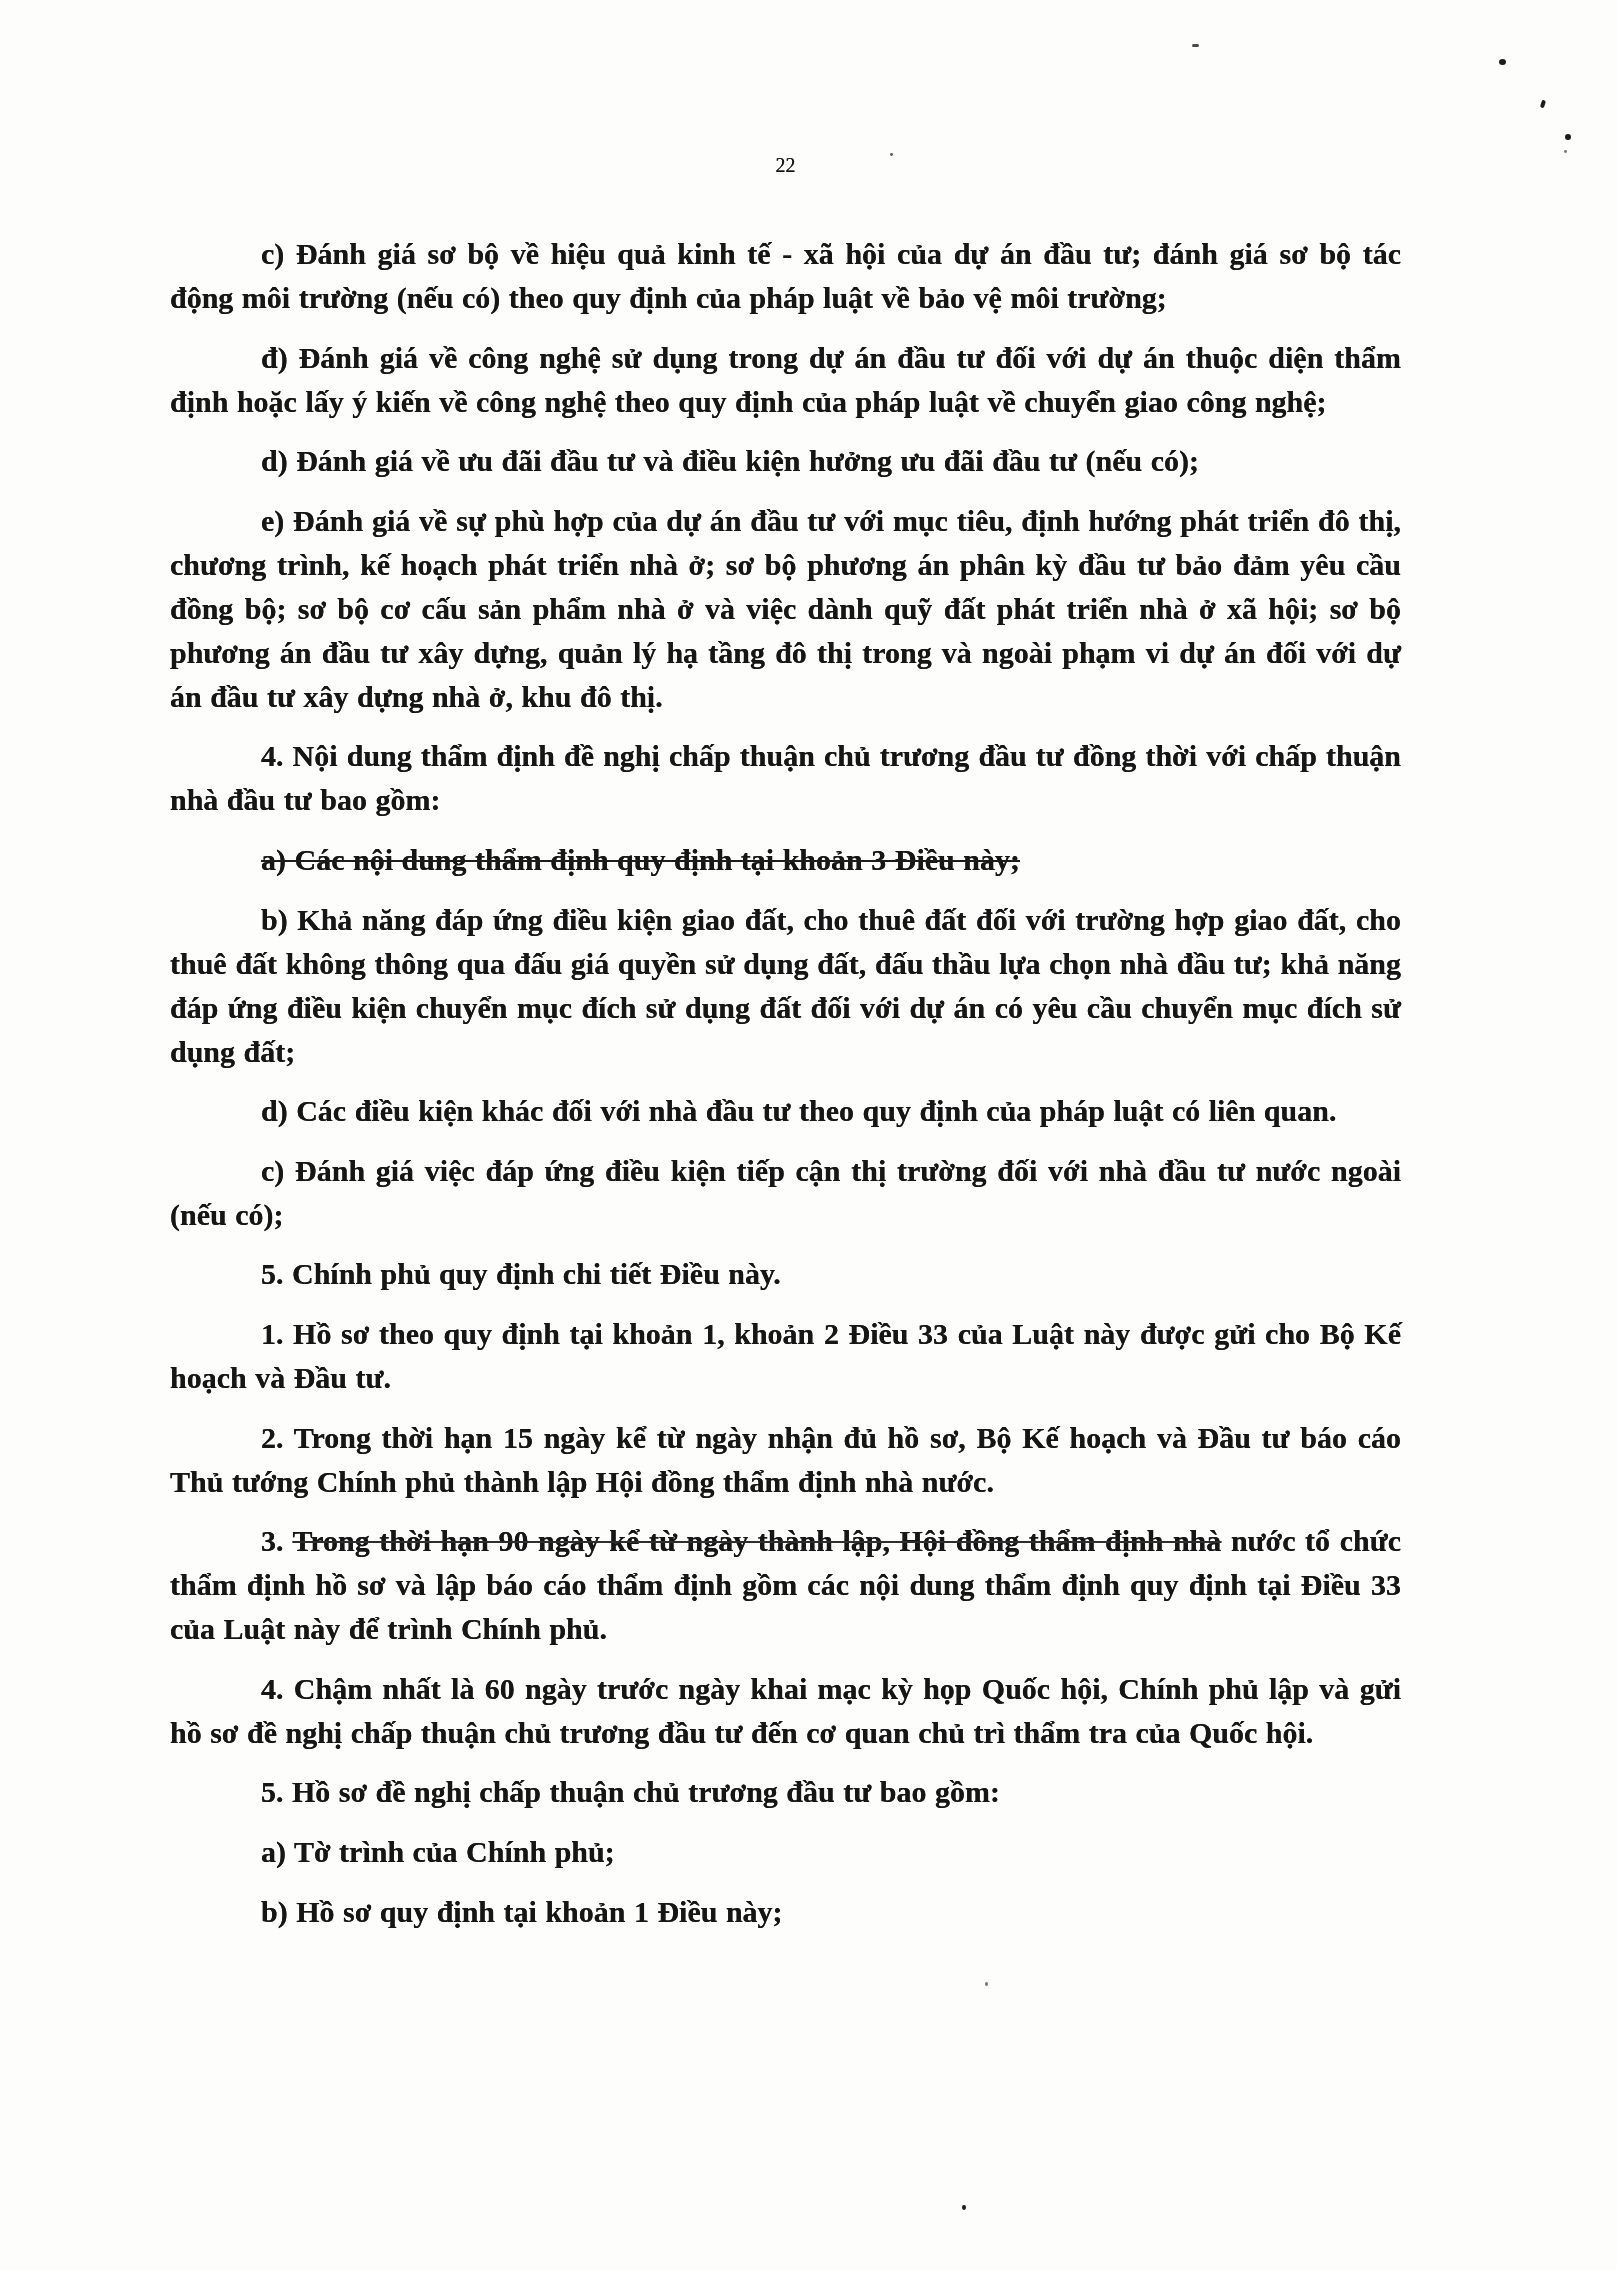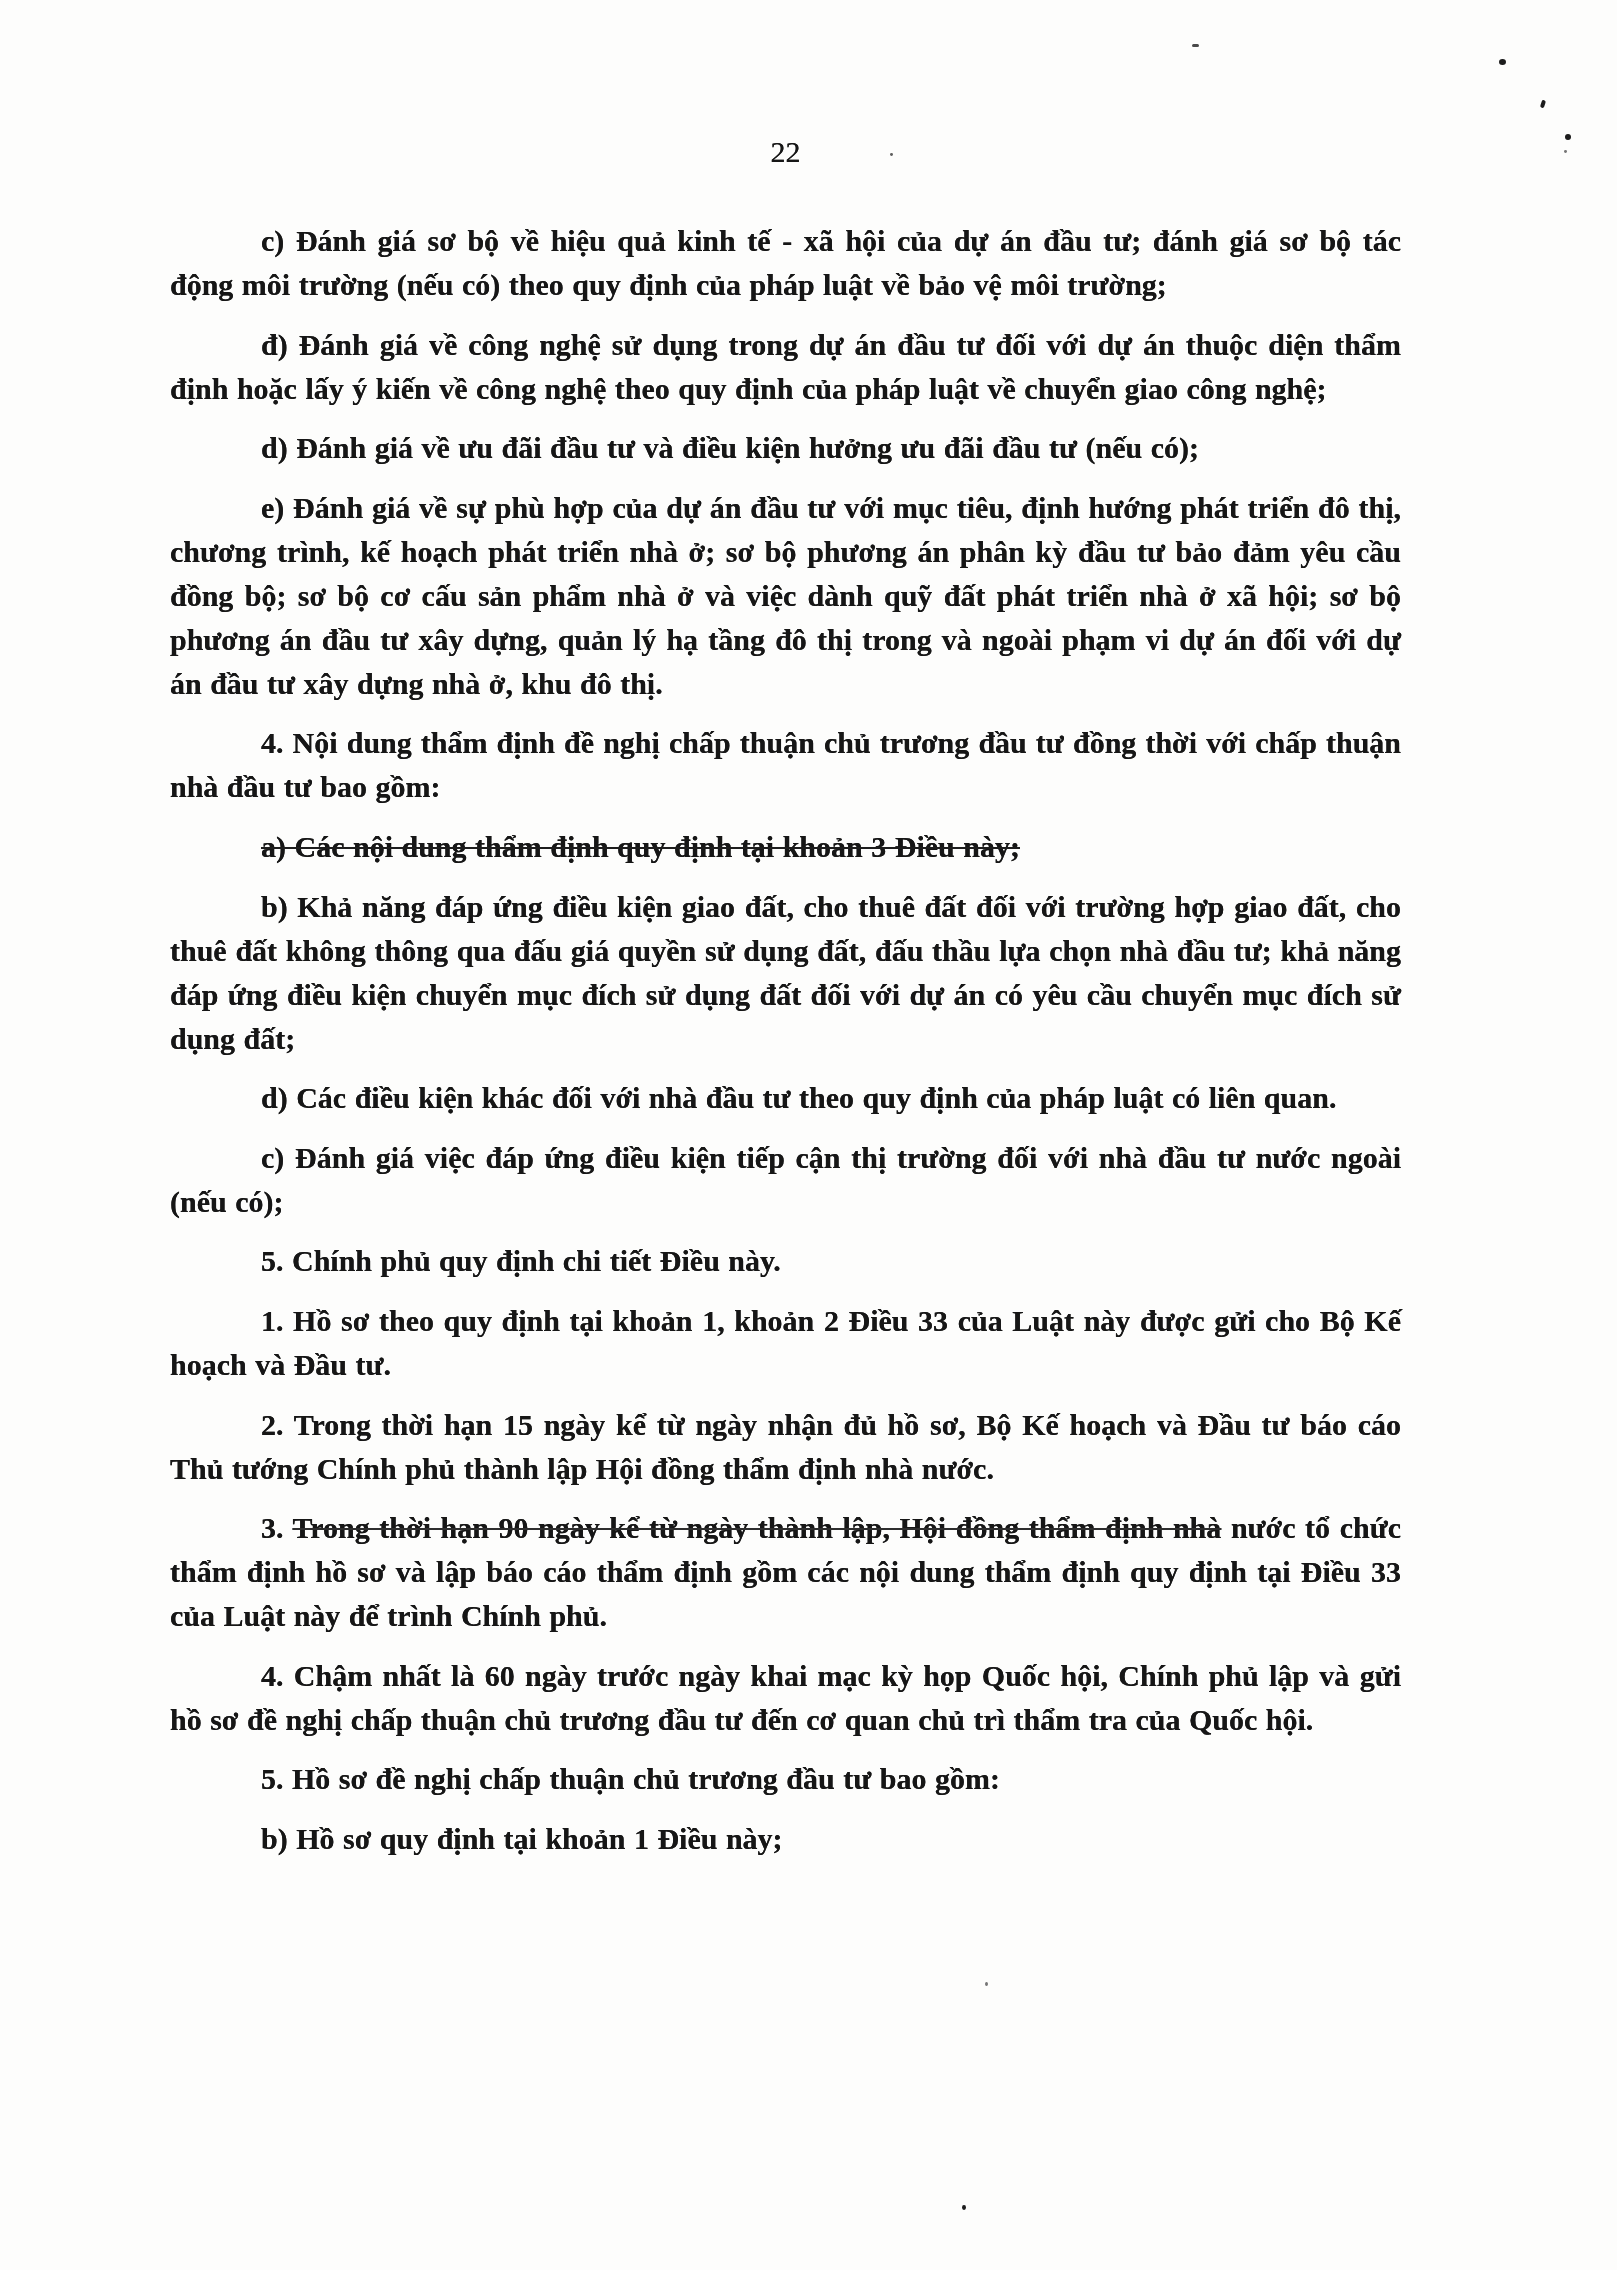--- a/index.html
+++ b/index.html
@@ -13,24 +13,24 @@
     font-family:"Liberation Serif","DejaVu Serif",serif;
     text-shadow:0 0 0.6px rgba(10,10,10,0.85);
   }
   .textblock {
     position:absolute;
     left:170px;
     top:130px;
     width:1231px;
   }
   .pageno {
-    font-size:30px;
+    font-size:20px;
     line-height:44px;
     text-align:center;
-    margin:0 0 45px 0;
+    margin:13px 0 45px 0;
   }
   p.para {
     font-size:30px;
     line-height:44px;
     margin:15.6px 0 0 0;
     text-align:justify;
     text-indent:91px;
     word-spacing:1px;
     font-weight:bold;
   }
@@ -97,18 +97,19 @@
     <p class="para">1. Hồ sơ theo quy định tại khoản 1, khoản 2 Điều 33 của Luật này được gửi cho Bộ Kế hoạch và Đầu tư.</p>
 
     <p class="para">2. Trong thời hạn 15 ngày kể từ ngày nhận đủ hồ sơ, Bộ Kế hoạch và Đầu tư báo cáo Thủ tướng Chính phủ thành lập Hội đồng thẩm định nhà nước.</p>
 
     <p class="para"><span>3. </span><span class="struck-thin">Trong thời hạn 90 ngày kể từ ngày thành lập, Hội đồng thẩm định nhà</span><span> nước tổ chức thẩm định hồ sơ và lập báo cáo thẩm định gồm các nội dung thẩm định quy định tại Điều 33 của Luật này để trình Chính phủ.</span></p>
 
     <p class="para">4. Chậm nhất là 60 ngày trước ngày khai mạc kỳ họp Quốc hội, Chính phủ lập và gửi hồ sơ đề nghị chấp thuận chủ trương đầu tư đến cơ quan chủ trì thẩm tra của Quốc hội.</p>
 
     <p class="para">5. Hồ sơ đề nghị chấp thuận chủ trương đầu tư bao gồm:</p>
 
+    <p class="para">a) Tờ trình của Chính phủ;</p>
 
     <p class="para">b) Hồ sơ quy định tại khoản 1 Điều này;</p>
 
   </div>
 </div>
 
 
 </body></html>

